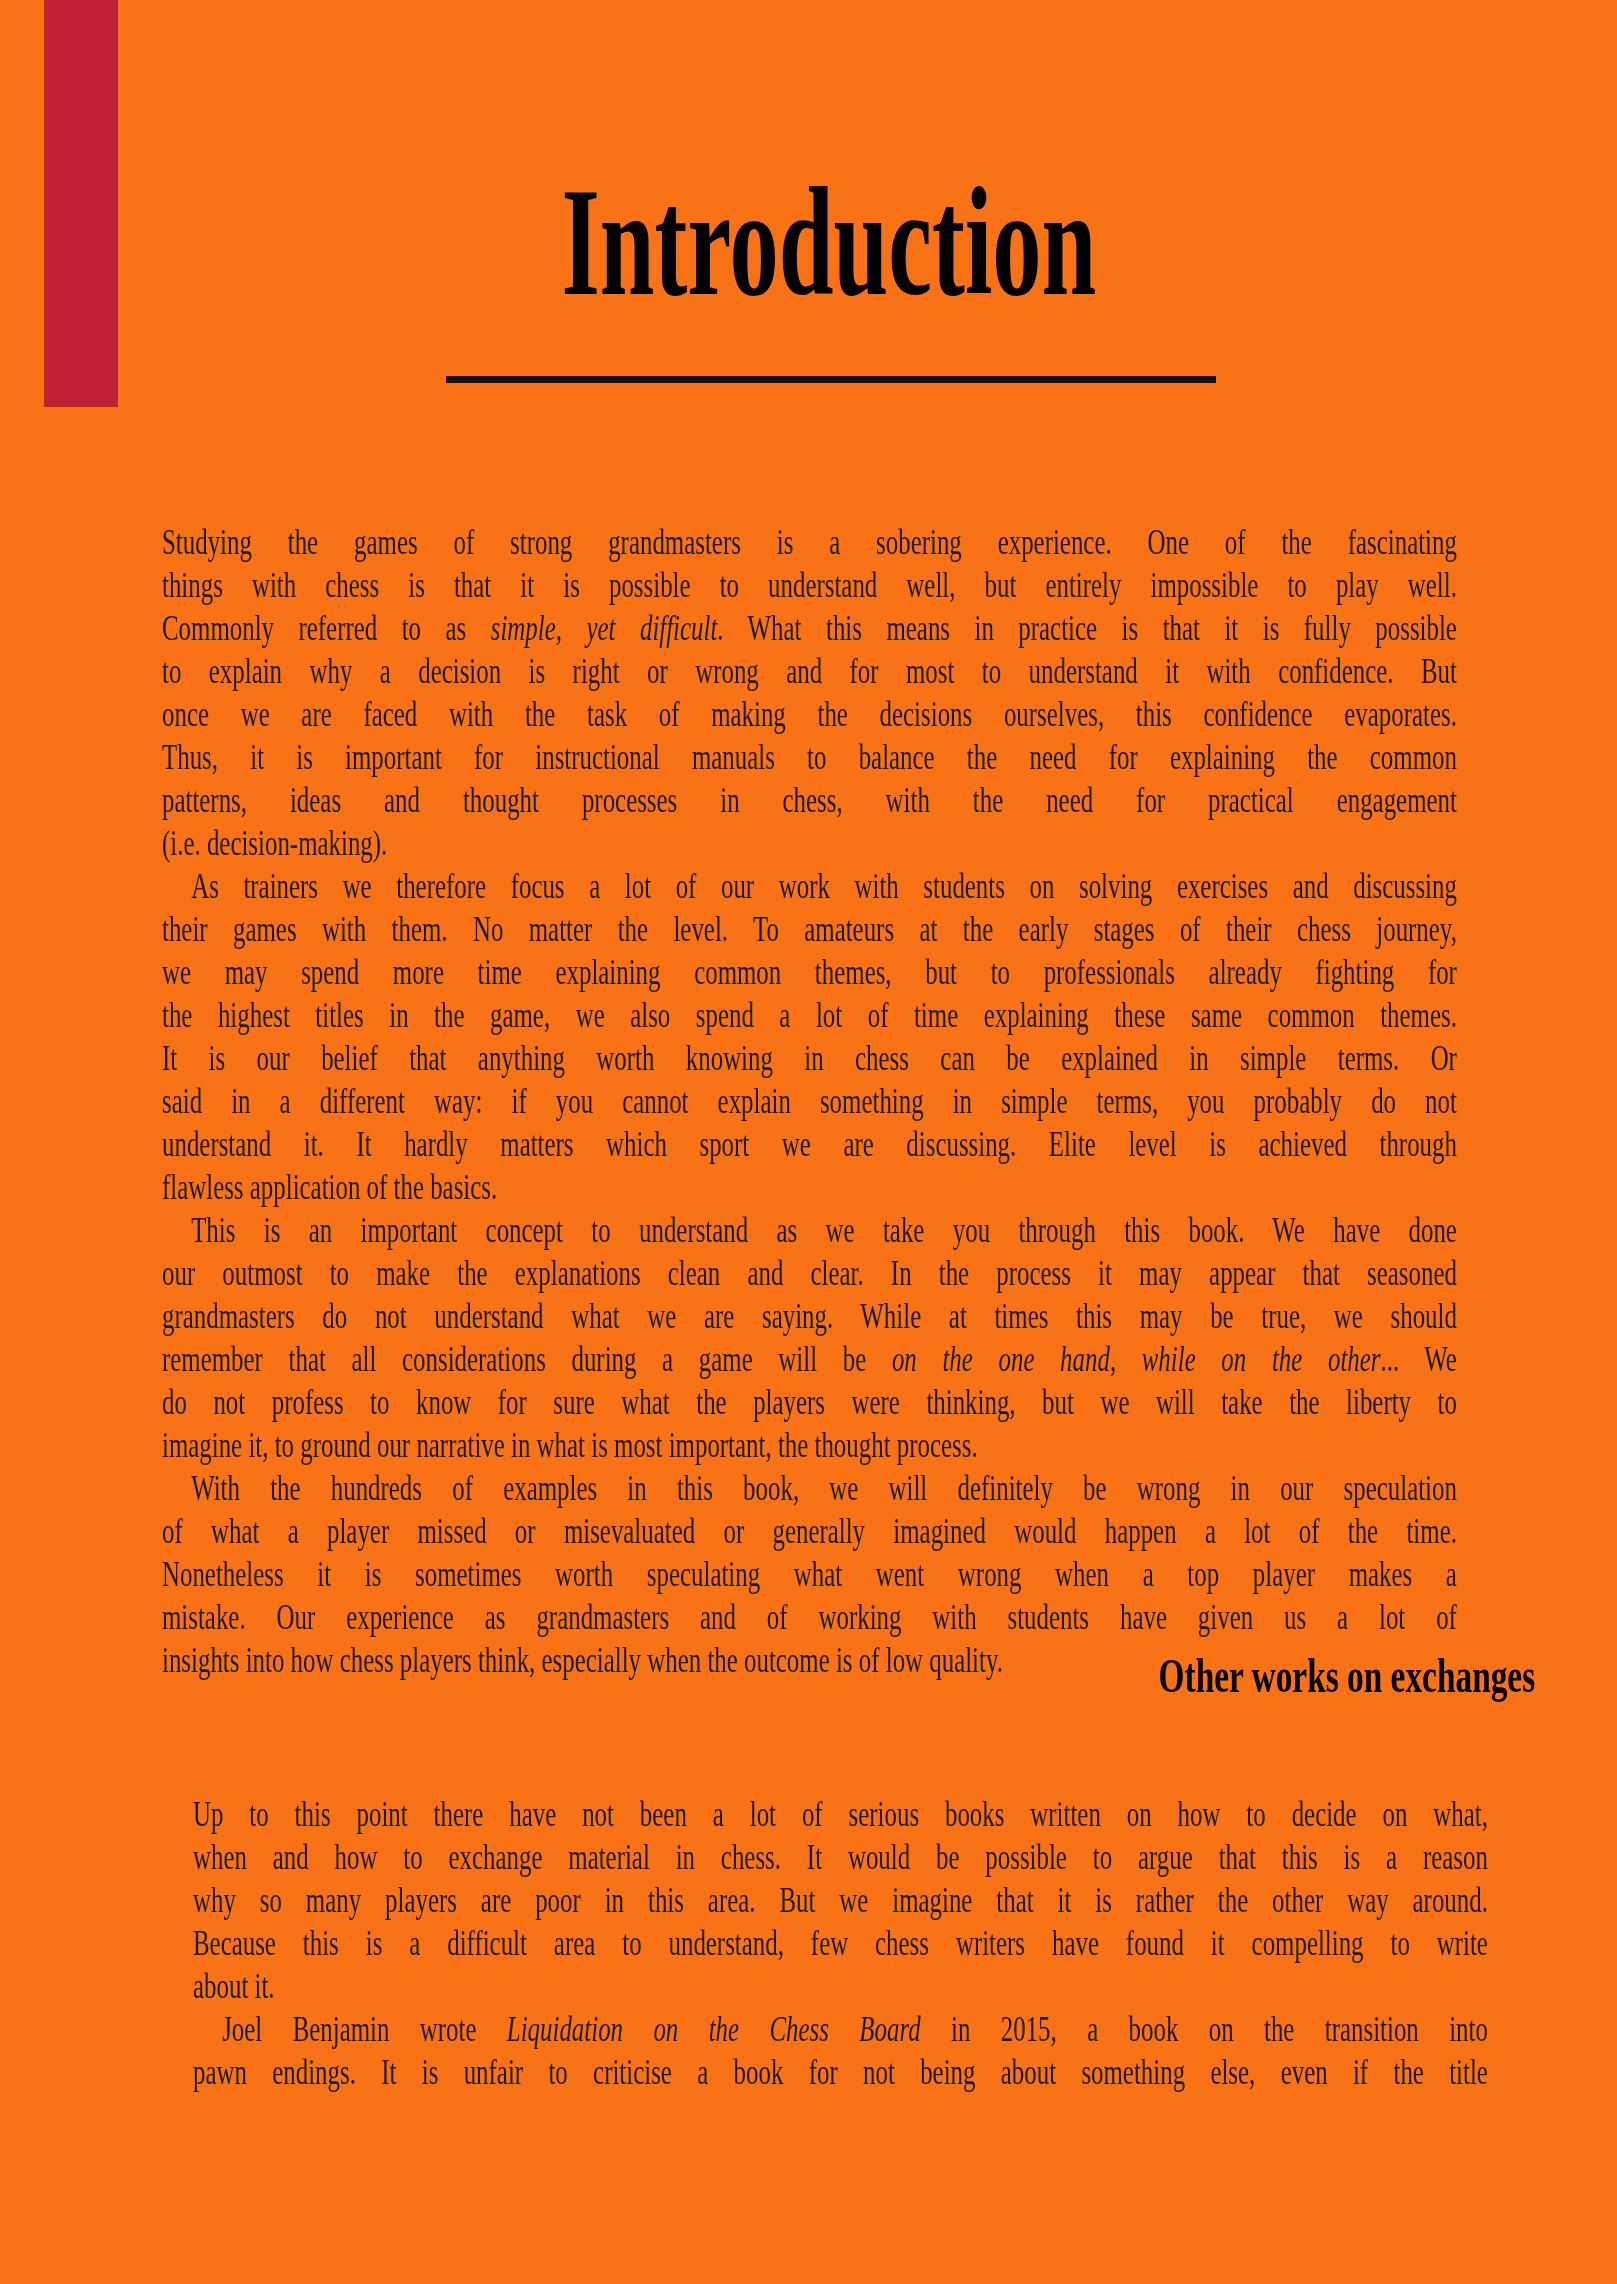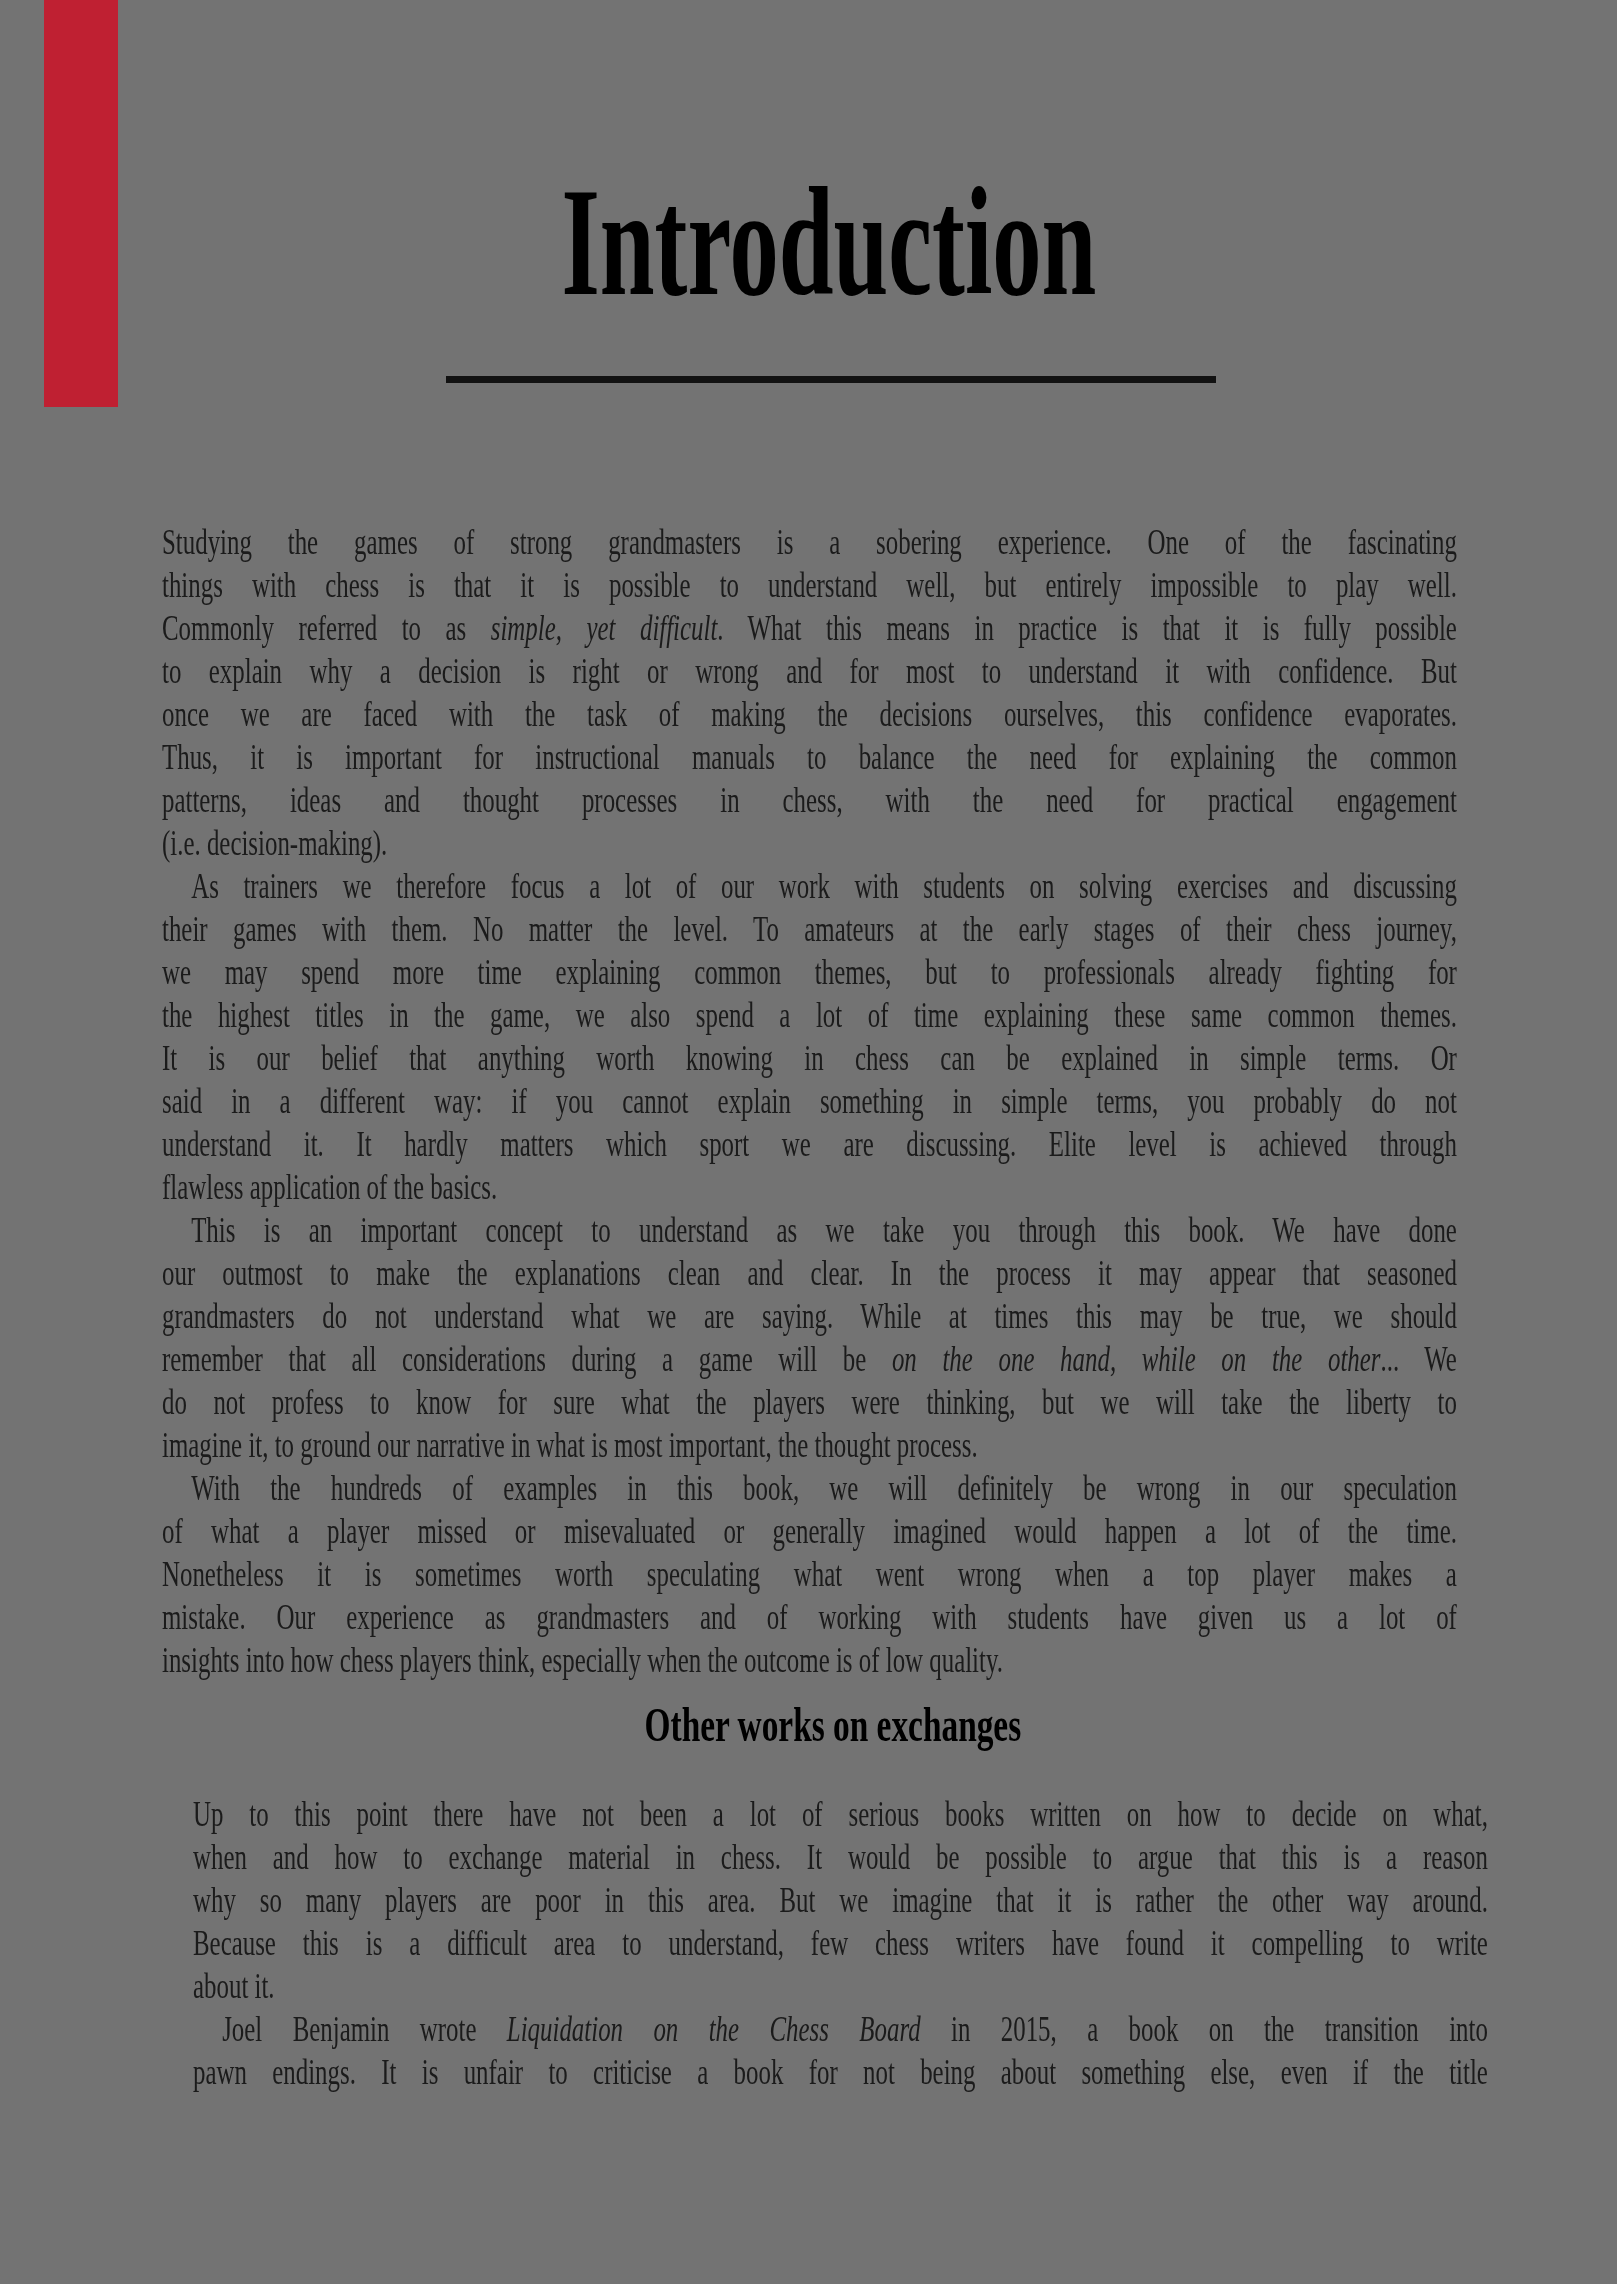--- a/index.html
+++ b/index.html
@@ -1,20 +1,20 @@
 <!DOCTYPE html>
 <html style="font-size:13px"><head>
 <meta charset="utf-8">
 <style>
   html, body { margin: 0; padding: 0; background: #ffffff; }
   .page {
     position: relative;
     width: 1618px;
     height: 2284px;
-    background: #737373;
+    background: #f97316;
     overflow: hidden;
     font-family: "Liberation Serif", "DejaVu Serif", serif;
     color: #1b1b1b;
   }
   .edge-tab {
     position: absolute;
     left: 44px;
     top: 0;
     width: 74px;
     height: 407px;
@@ -42,23 +42,23 @@
     left: 446px;
     top: 376px;
     width: 770px;
     height: 7.3px;
     background: #121212;
   }
   .subheading {
     position: absolute;
     left: 48px;
     right: 0;
-    top: 1701px;
+    top: 1652px;
     margin: 0;
-    text-align: center;
+    text-align: right;
     font-size: 48px;
     line-height: 1;
     font-weight: bold;
     color: #000000;
     white-space: nowrap;
   }
   .subheading .sq {
     display: inline-block;
     transform: scaleX(0.695);
     transform-origin: 50% 50%;

